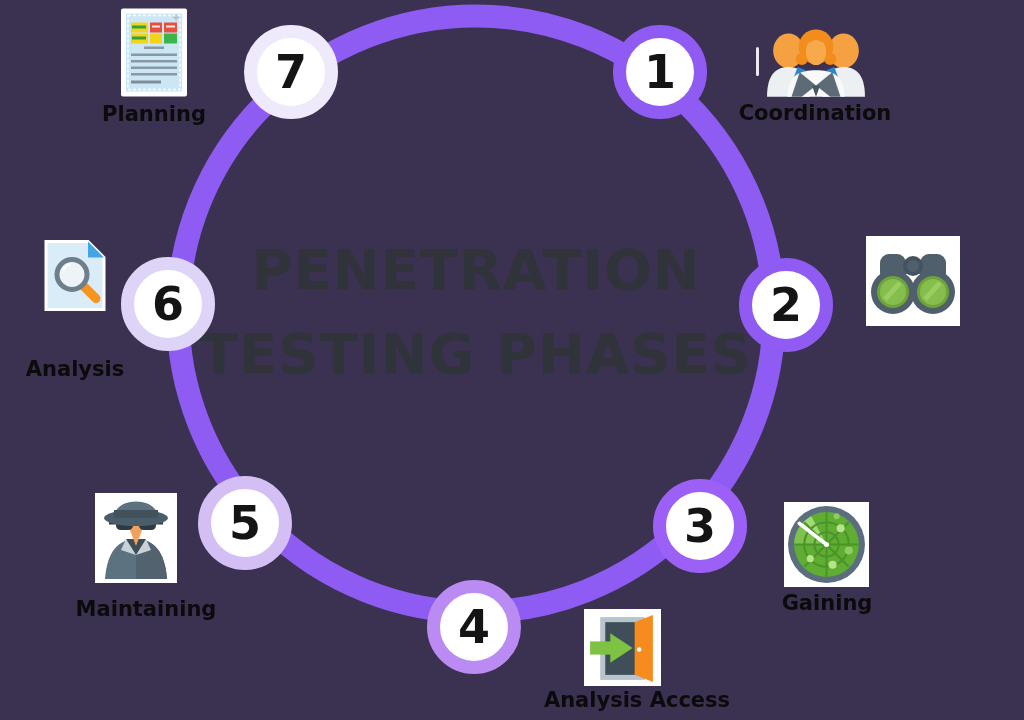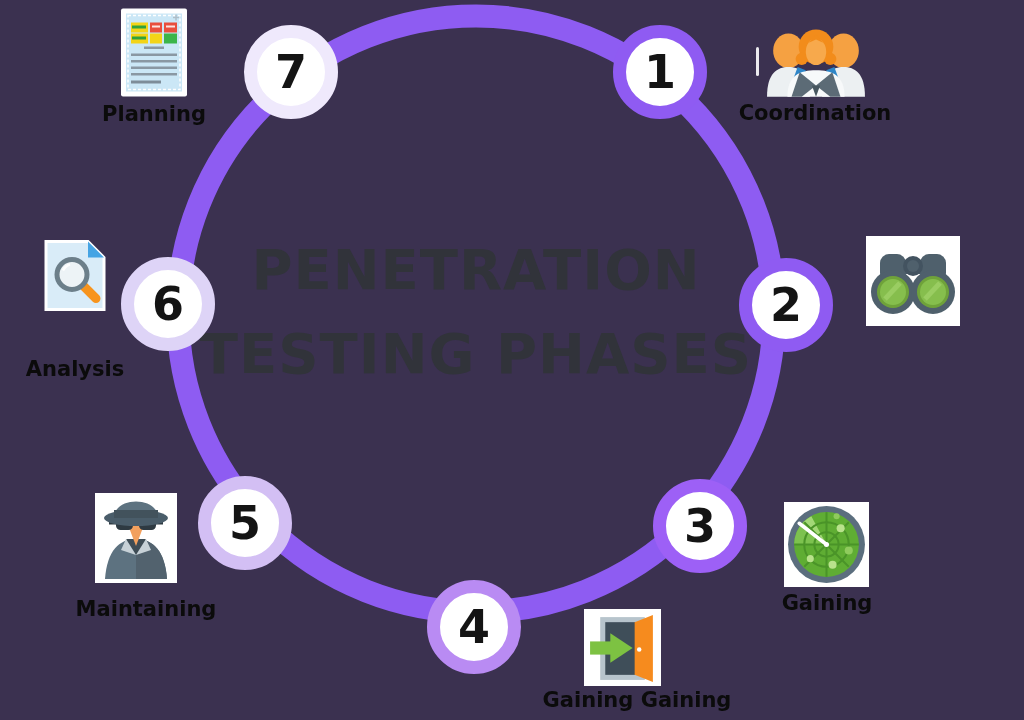--- a/index.html
+++ b/index.html
@@ -98,21 +98,21 @@
       <span class="num">7</span>
     </div>
 
   <div class="phase-label lab1">
     <span>Coordination</span>
   </div>
   <div class="phase-label lab3">
     <span>Gaining</span>
   </div>
   <div class="phase-label lab4">
-    <span>Gaining Gaining</span>
+    <span>Analysis Access</span>
   </div>
   <div class="phase-label lab5">
     <span>Maintaining</span>
   </div>
   <div class="phase-label lab6">
     <span>Analysis</span>
   </div>
   <div class="phase-label lab7">
     <span>Planning</span>
   </div>

